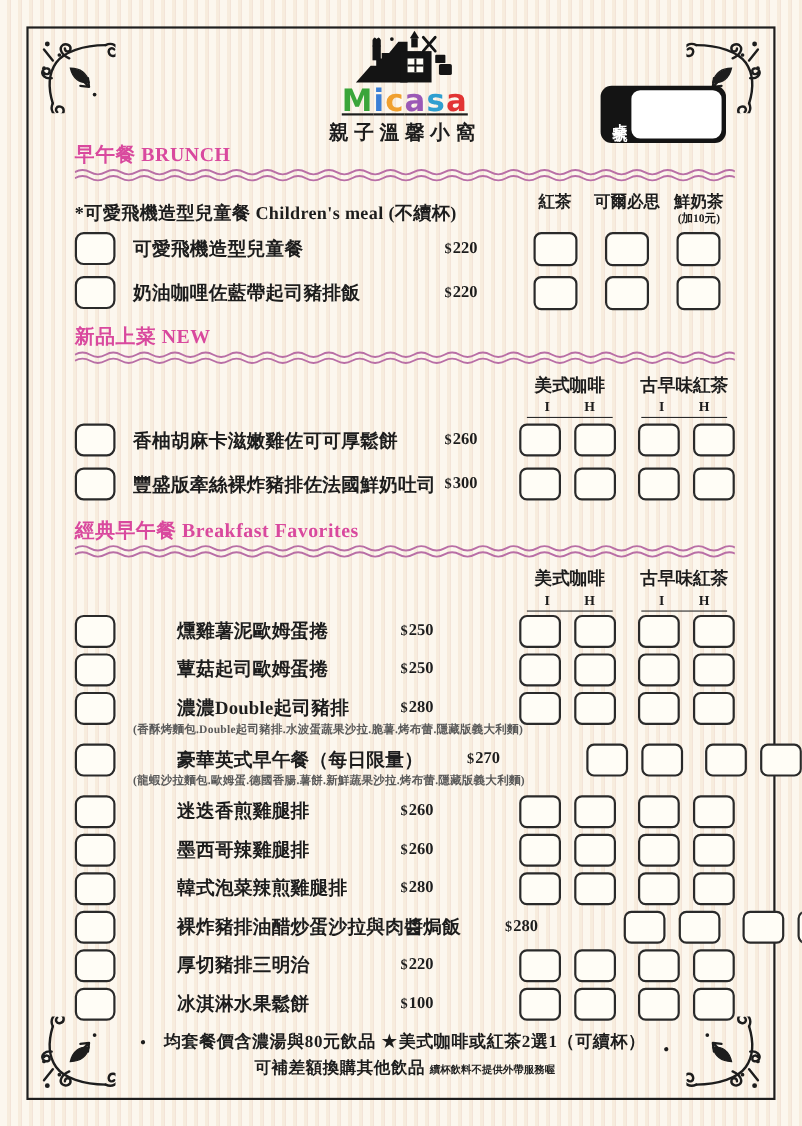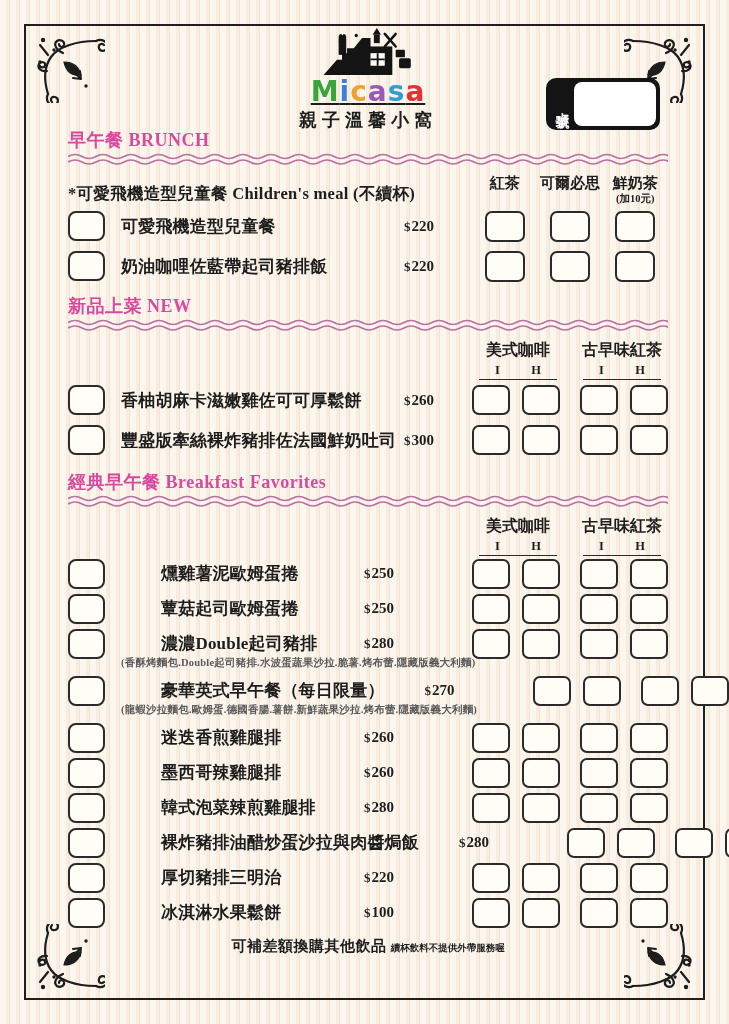--- a/index.html
+++ b/index.html
@@ -485,18 +485,21 @@
           </div>
         <div class="pgroup">
             <div class="opt-check"></div>
             <div class="opt-check"></div>
           </div>
       </div>
     </div>
   </section>
 
   <footer>
+    <div class="f1">
+      <span class="bullet b-left">●</span><span>均套餐價含濃湯與80元飲品 </span><span class="star">★</span><span>美式咖啡或紅茶2選1（可續杯）</span><span class="bullet b-right">●</span>
+    </div>
     <div class="f2">
       <span>可補差額換購其他飲品 </span><span class="f2s">續杯飲料不提供外帶服務喔</span>
     </div>
   </footer>
 
 </div>
 
 </body></html>

